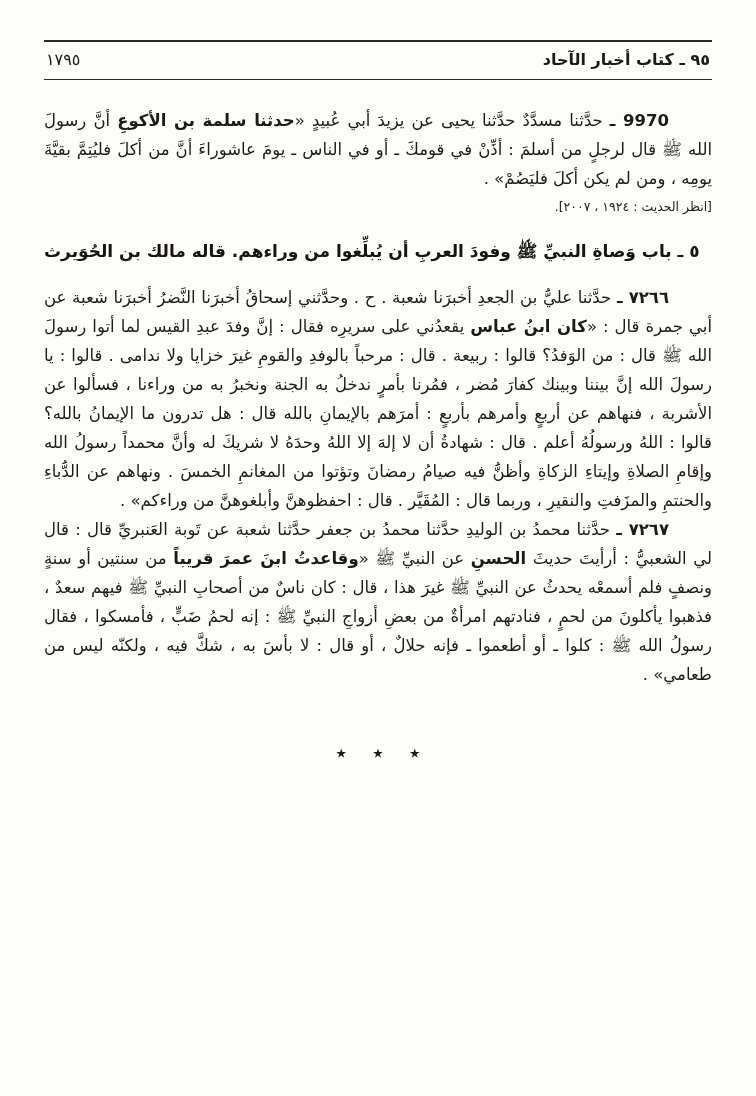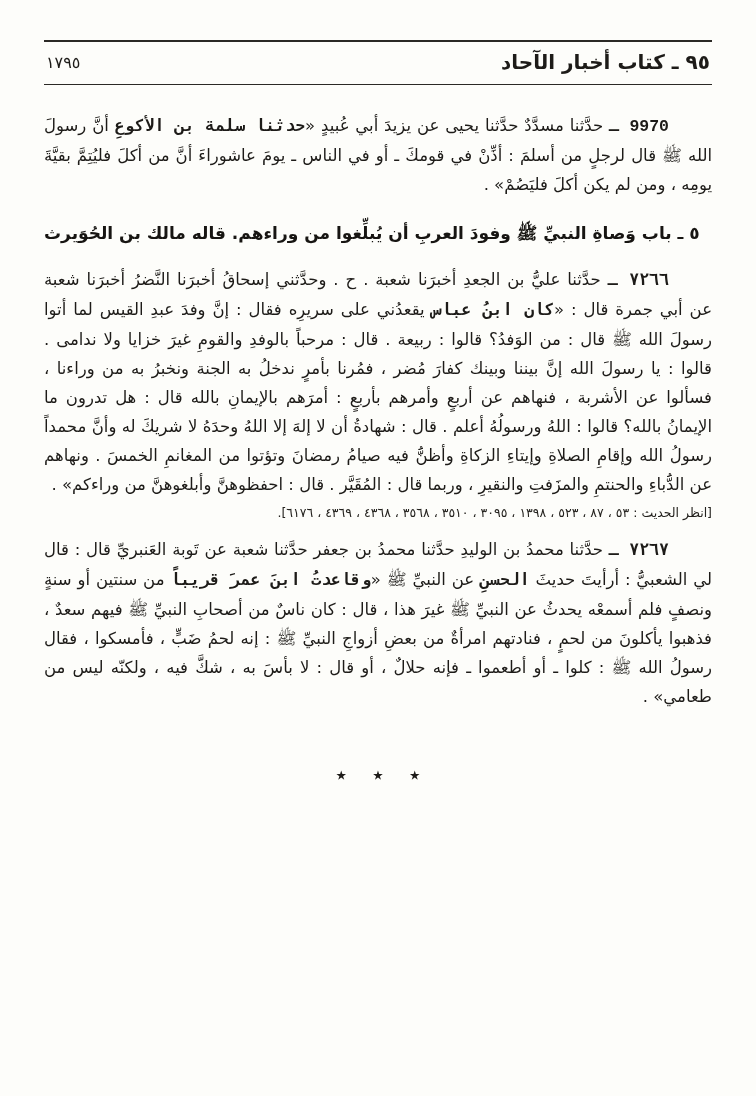--- a/index.html
+++ b/index.html
@@ -21,39 +21,39 @@
   .page-header {
     border-top: 2px solid #2b2925;
     border-bottom: 1px solid #2b2925;
     padding: 8px 2px 10px 2px;
     display: flex;
     justify-content: space-between;
     align-items: center;
   }
   .book-title {
     font-weight: bold;
-    font-size: 20px;
+    font-size: 16px;
     letter-spacing: 0.2px;
     text-align: right;
   }
   .page-number {
     font-size: 16px;
     font-family: Liberation Serif, serif;
   }
   .page-body {
     padding-top: 26px;
   }
   .hadith {
     font-size: 16.5px;
     line-height: 29px;
     text-align: justify;
     text-indent: 43px;
     color: #1d1b18;
   }
-  .bd { font-weight: bold; font-family: Liberation Mono, monospace; }
+  .bd { font-weight: bold; }
   .ref {
     font-size: 12.5px;
     line-height: 20px;
     text-align: right;
     margin: 4px 0 12px 0;
     color: #24221e;
   }
   .bab {
     font-size: 17px;
     font-weight: bold;
@@ -77,25 +77,25 @@
 <div class="page">
 
   <header class="page-header">
     <span class="book-title">٩٥ ـ كتاب أخبار الآحاد</span>
     <span class="page-number">١٧٩٥</span>
   </header>
 
   <main class="page-body">
 
     <p class="hadith"><b class="bd">9970 ـ</b><span> حدَّثنا مسدَّدٌ حدَّثنا يحيى عن يزيدَ أبي عُبيدٍ «</span><b class="bd">حدثنا سلمة بن الأكوعِ</b><span> أنَّ رسولَ الله ﷺ قال لرجلٍ من أسلمَ : أذِّنْ في قومكَ ـ أو في الناس ـ يومَ عاشوراءَ أنَّ من أكلَ فليُتِمَّ بقيَّةَ يومِه ، ومن لم يكن أكلَ فليَصُمْ» .</span></p>
+    <p class="ref">[انظر الحديث : ١٩٢٤ ، ٢٠٠٧].</p>
 
     <h2 class="bab">٥ ـ باب وَصاةِ النبيِّ ﷺ وفودَ العربِ أن يُبلِّغوا من وراءهم. قاله مالك بن الحُوَيرث</h2>
 
     <p class="hadith"><b class="bd">٧٢٦٦ ـ</b><span> حدَّثنا عليُّ بن الجعدِ أخبرَنا شعبة . ح . وحدَّثني إسحاقُ أخبرَنا النَّضرُ أخبرَنا شعبة عن أبي جمرة قال : «</span><b class="bd">كان ابنُ عباس</b><span> يقعدُني على سريرِه فقال : إنَّ وفدَ عبدِ القيس لما أتوا رسولَ الله ﷺ قال : من الوَفدُ؟ قالوا : ربيعة . قال : مرحباً بالوفدِ والقومِ غيرَ خزايا ولا ندامى . قالوا : يا رسولَ الله إنَّ بيننا وبينك كفارَ مُضر ، فمُرنا بأمرٍ ندخلُ به الجنة ونخبرُ به من وراءنا ، فسألوا عن الأشربة ، فنهاهم عن أربعٍ وأمرهم بأربعٍ : أمرَهم بالإيمانِ بالله قال : هل تدرون ما الإيمانُ بالله؟ قالوا : اللهُ ورسولُهُ أعلم . قال : شهادةُ أن لا إلهَ إلا اللهُ وحدَهُ لا شريكَ له وأنَّ محمداً رسولُ الله وإقامِ الصلاةِ وإيتاءِ الزكاةِ وأظنُّ فيه صيامُ رمضانَ وتؤتوا من المغانمِ الخمسَ . ونهاهم عن الدُّباءِ والحنتمِ والمزَفتِ والنقيرِ ، وربما قال : المُقَيَّر . قال : احفظوهنَّ وأبلغوهنَّ من وراءكم» .</span></p>
-    <p class="ref">[انظر الحديث : ٥٣ ، ٨٧ ، ٥٢٣ ، ١٣٩٨ ، ٣٠٩٥ ، ٣٥١٠ ، ٣٥٦٨ ، ٤٣٦٨ ، ٤٣٦٩ ، ٦١٧٦].</p>
 
 
     <p class="hadith"><b class="bd">٧٢٦٧ ـ</b><span> حدَّثنا محمدُ بن الوليدِ حدَّثنا محمدُ بن جعفر حدَّثنا شعبة عن تَوبة العَنبريِّ قال : قال لي الشعبيُّ : أرأيتَ حديثَ </span><b class="bd">الحسنِ</b><span> عن النبيِّ ﷺ «</span><b class="bd">وقاعدتُ ابنَ عمرَ قريباً</b><span> من سنتين أو سنةٍ ونصفٍ فلم أسمعْه يحدثُ عن النبيِّ ﷺ غيرَ هذا ، قال : كان ناسٌ من أصحابِ النبيِّ ﷺ فيهم سعدٌ ، فذهبوا يأكلونَ من لحمٍ ، فنادتهم امرأةٌ من بعضِ أزواجِ النبيِّ ﷺ : إنه لحمُ ضَبٍّ ، فأمسكوا ، فقال رسولُ الله ﷺ : كلوا ـ أو أطعموا ـ فإنه حلالٌ ، أو قال : لا بأسَ به ، شكَّ فيه ، ولكنّه ليس من طعامي» .</span></p>
 
     <div class="ornament">٭ ٭ ٭</div>
 
   </main>
 
 </div>
 

